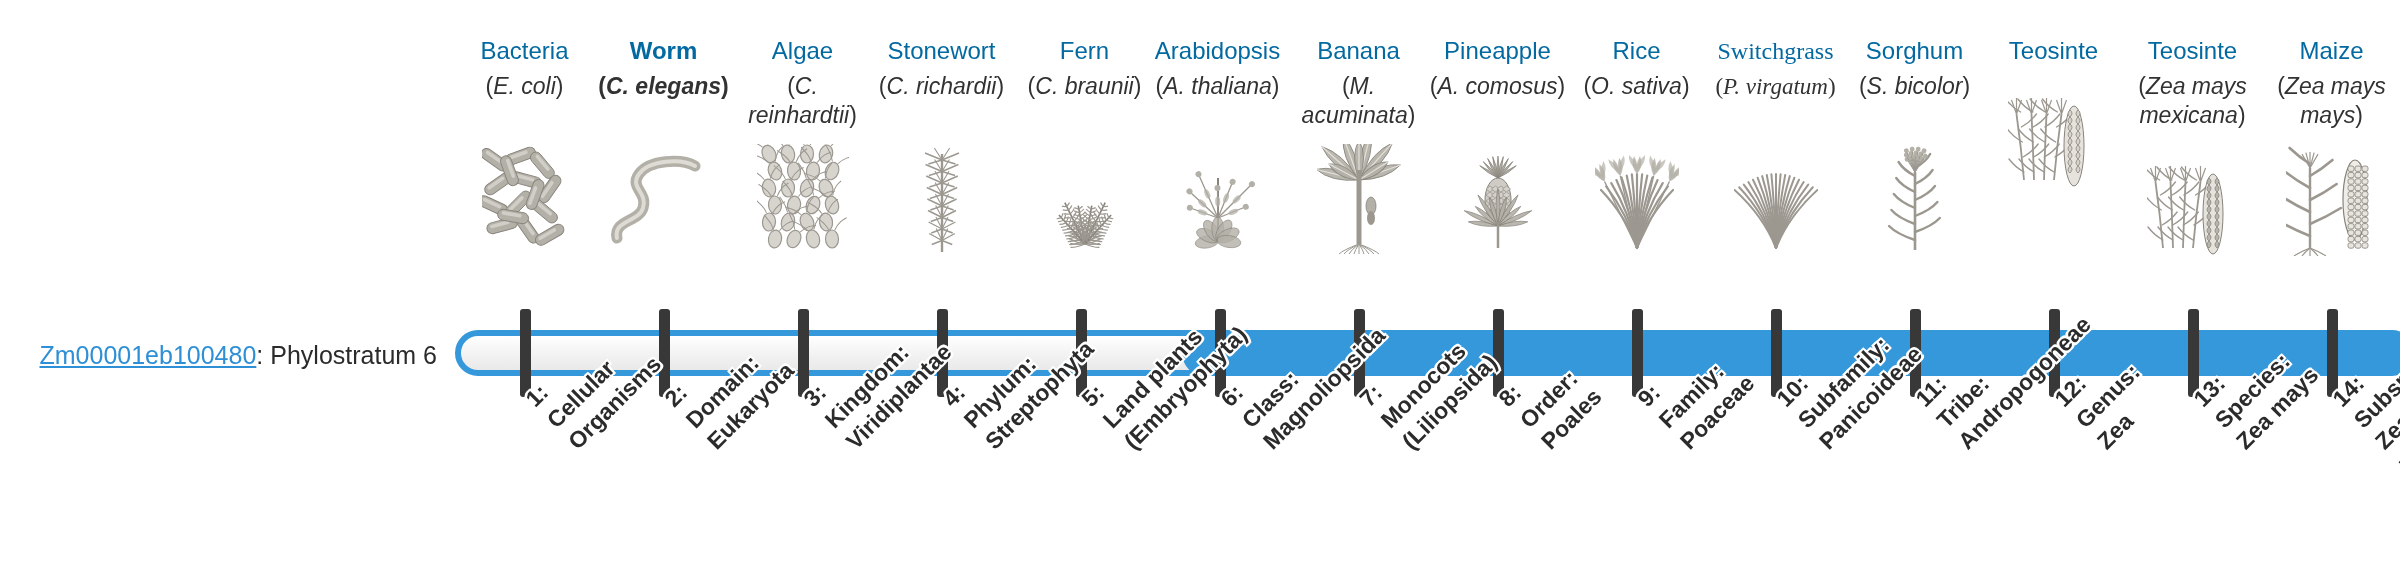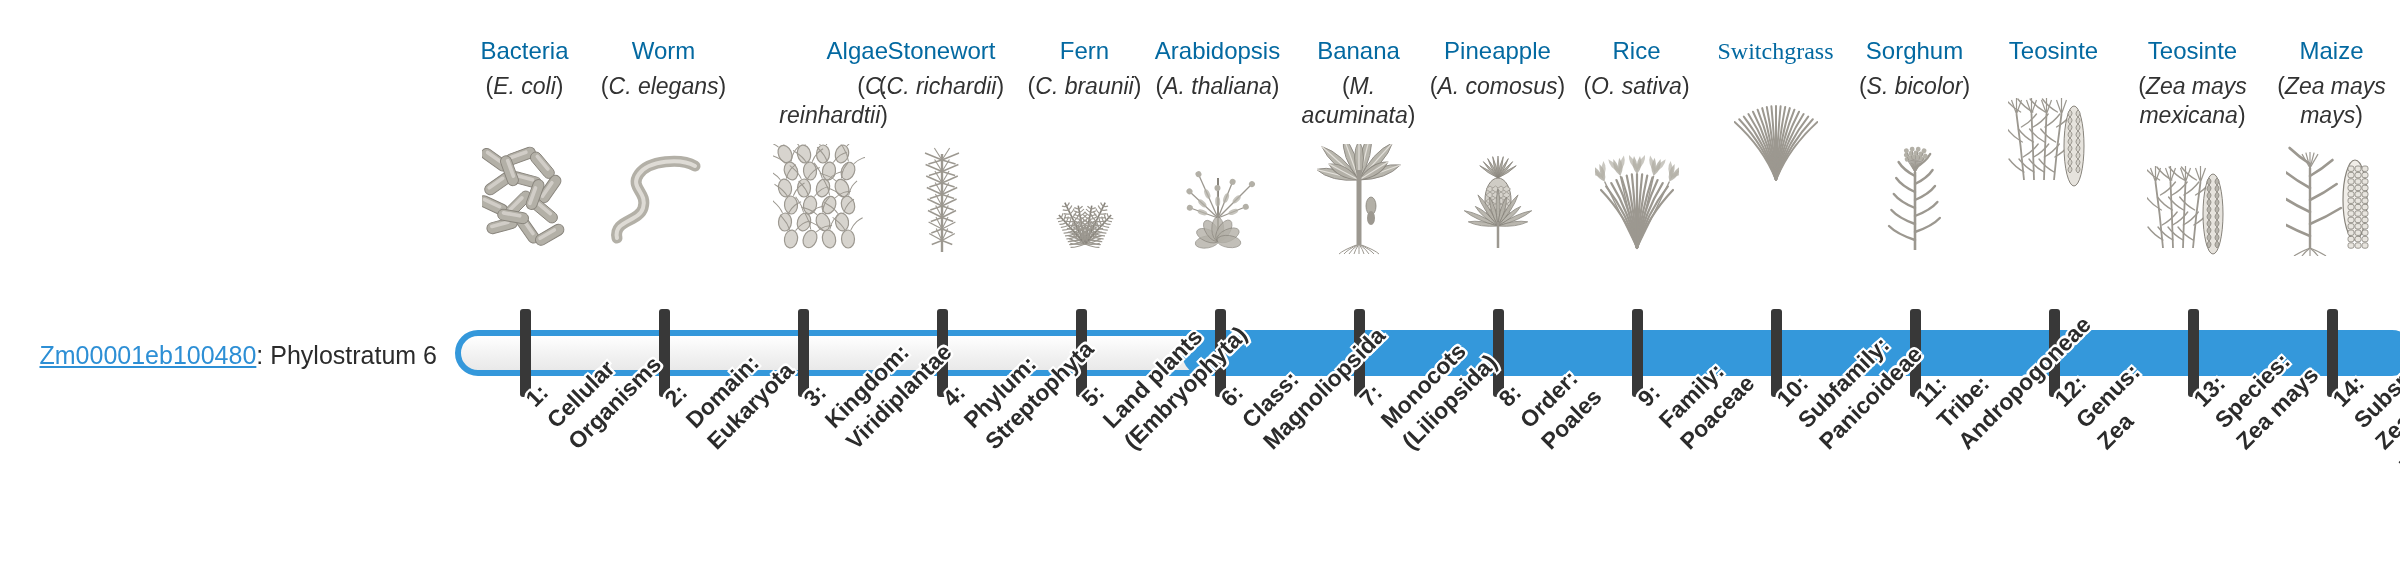--- a/index.html
+++ b/index.html
@@ -216,31 +216,31 @@
       <rect x="-17" y="-6" width="34" height="12" rx="6" fill="#b3b0a7" stroke="#87837b" stroke-width="1"></rect>
       <rect x="-13" y="-4" width="22" height="4" rx="2" fill="#d8d5cf" opacity=".8"></rect>
             </g>
             <g transform="translate(30,70) rotate(10)">
       <rect x="-17" y="-6" width="34" height="12" rx="6" fill="#b3b0a7" stroke="#87837b" stroke-width="1"></rect>
       <rect x="-13" y="-4" width="22" height="4" rx="2" fill="#d8d5cf" opacity=".8"></rect>
             </g>
           </svg>
         </div>
       </div>
-      <div class="col" style="left: 139px;">
+      <div class="col" style="left: 139px; font-weight: bold;">
         <div class="common-name">Worm</div>
         <div class="sci-name"><span class="nonital">(</span>C. elegans<span class="nonital">)</span></div>
         <div class="organism">
           <svg width="110" height="104" viewBox="0 0 110 104">
     <path d="M8 86 C 4 68, 30 70, 34 56 C 39 40, 20 36, 30 22 C 40 8, 72 6, 86 14" fill="none" stroke="#b3b0a7" stroke-width="11" stroke-linecap="round"></path>
     <path d="M8 86 C 4 68, 30 70, 34 56 C 39 40, 20 36, 30 22 C 40 8, 72 6, 86 14" fill="none" stroke="#dedbd5" stroke-width="4" stroke-linecap="round"></path>
   </svg>
         </div>
       </div>
-      <div class="col" style="left: 294px; text-align: right;">
+      <div class="col" style="left: 278px;">
         <div class="common-name">Algae</div>
         <div class="sci-name"><span class="nonital">(</span>C. reinhardtii<span class="nonital">)</span></div>
         <div class="organism">
           <svg width="92" height="112" viewBox="0 0 92 112">
             <g transform="translate(12,10) rotate(-25)">
         <ellipse rx="6.5" ry="9" fill="#d7d4ce" stroke="#9c9890" stroke-width="1.2"></ellipse>
         <path d="M-3 -9 C -7 -17, -12 -19, -15 -22" fill="none" stroke="#9c9890" stroke-width="1"></path>
         <path d="M3 -9 C 7 -17, 11 -19, 15 -21" fill="none" stroke="#9c9890" stroke-width="1"></path>
       </g>
             <g transform="translate(31,10) rotate(-12)">
@@ -868,20 +868,21 @@
           <path d="M0 0 q 7 -8 3 -18 q -5 9 -3 18 z" fill="#b3b0a7" opacity=".85"></path>
           <path d="M0 -4 q -9 -6 -8 -15 q 8 7 8 15 z" fill="#b3b0a7" opacity=".7"></path>
           <path d="M0 -4 q 9 -6 8 -15 q -8 7 -8 15 z" fill="#b3b0a7" opacity=".7"></path>
         </g>
             </g>
           </svg>
         </div>
       </div>
       <div class="col" style="left: 1251px; font-family: Liberation Serif, serif;">
         <div class="common-name">Switchgrass</div>
+        <div class="sci-name"><span class="nonital">(</span>P. virgatum<span class="nonital">)</span></div>
         <div class="organism">
           <svg width="84" height="112" viewBox="0 0 84 112">
             <path d="M42 104 q -12.65 -31.900000000000002 -41.4 -58" stroke="#9c9890" stroke-width="2" fill="none" stroke-linecap="round"></path>
             <path d="M42 104 q -11.244444444444445 -33.42810396346899 -36.8 -60.77837084267089" stroke="#9c9890" stroke-width="2" fill="none" stroke-linecap="round"></path>
             <path d="M42 104 q -9.83888888888889 -34.90977726126589 -32.2 -63.4723222932107" stroke="#9c9890" stroke-width="2" fill="none" stroke-linecap="round"></path>
             <path d="M42 104 q -8.433333333333334 -36.300000000000004 -27.6 -66" stroke="#9c9890" stroke-width="2" fill="none" stroke-linecap="round"></path>
             <path d="M42 104 q -7.027777777777779 -37.55653096524155 -23 -68.28460175498464" stroke="#9c9890" stroke-width="2" fill="none" stroke-linecap="round"></path>
             <path d="M42 104 q -5.622222222222223 -38.641191099447006 -18.4 -70.25671108990365" stroke="#9c9890" stroke-width="2" fill="none" stroke-linecap="round"></path>
             <path d="M42 104 q -4.216666666666668 -39.52102355330306 -13.800000000000002 -71.85640646055101" stroke="#9c9890" stroke-width="2" fill="none" stroke-linecap="round"></path>
             <path d="M42 104 q -2.8111111111111113 -40.16929506291599 -9.2 -73.03508193257453" stroke="#9c9890" stroke-width="2" fill="none" stroke-linecap="round"></path>

